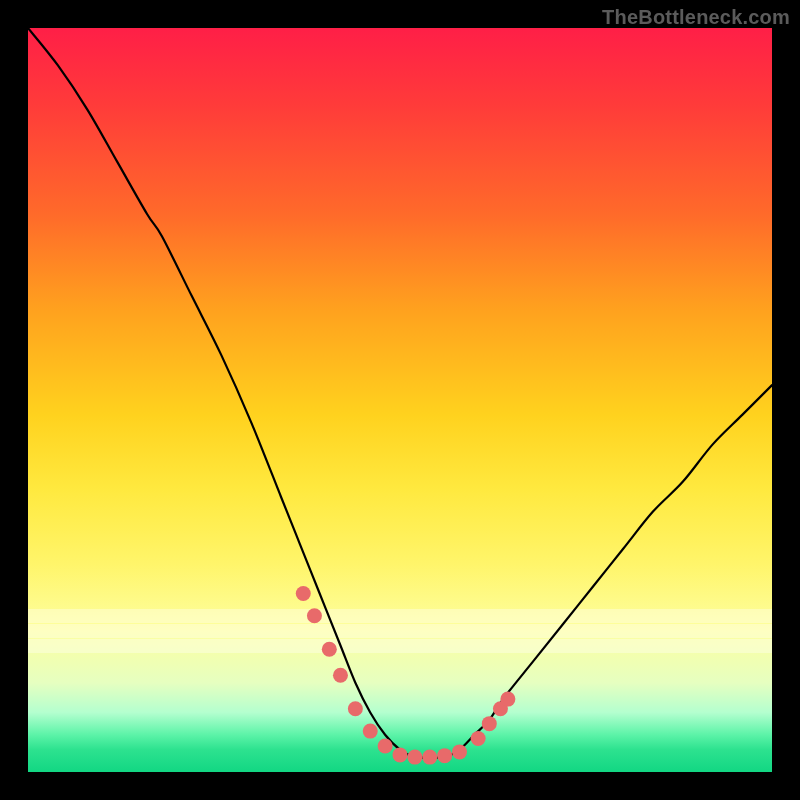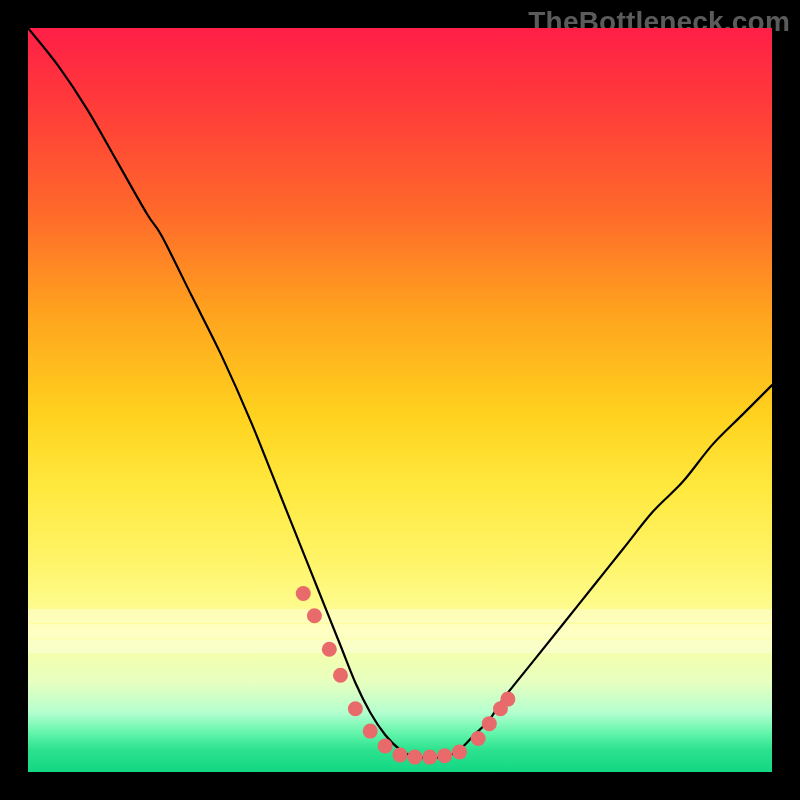--- a/index.html
+++ b/index.html
@@ -3,21 +3,21 @@
 <meta charset="utf-8">
 <style>
   * { margin: 0; padding: 0; box-sizing: border-box; }
   html, body { width: 800px; height: 800px; overflow: hidden; background: #000; }
   .wrap { position: relative; width: 800px; height: 800px; background: #000; }
   .watermark {
     position: absolute;
     top: 6px;
     right: 10px;
     font-family: Arial, Helvetica, sans-serif;
-    font-size: 28px;
+    font-size: 20px;
     font-weight: 700;
     color: #5b5b5b;
     letter-spacing: 0.2px;
     user-select: none;
     margin-left: 8px;
   }
   .plot {
     position: absolute;
     left: 28px;
     top: 28px;

